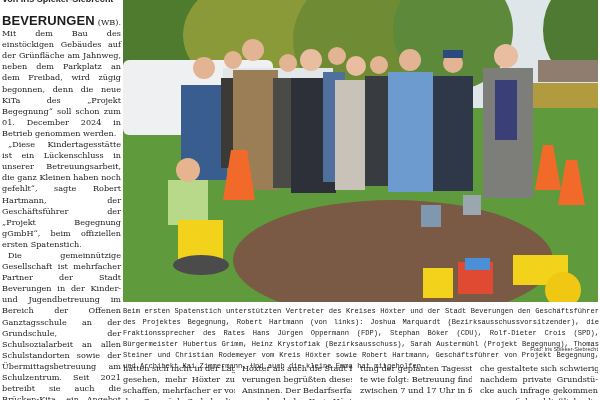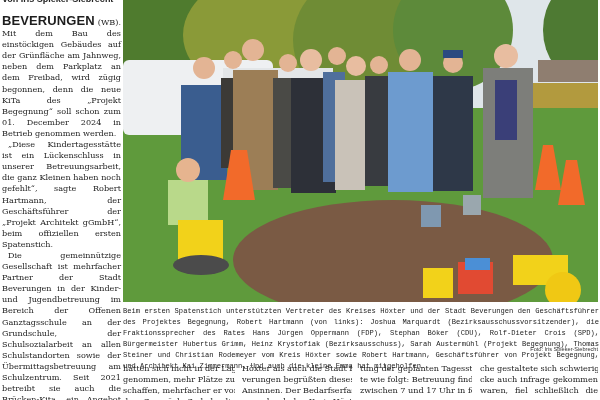--- a/index.html
+++ b/index.html
@@ -22,21 +22,21 @@
   .col { position:absolute; top:363px; font-size:8.1px; line-height:11.1px; text-align:justify; text-align-last:justify; overflow:hidden; height:40px; }
   .col span { display:block; white-space:nowrap; text-align:justify; text-align-last:justify; }
 </style>
 </head>
 <body>
 
 <div class="byline">Von Iris Spieker-Siebrecht</div>
 
 <div class="leftcol">
   <p><span class="dateline">BEVERUNGEN</span><span> (WB). Mit dem Bau des einstöckigen Gebäudes auf der Grünfläche am Jahnweg, neben dem Parkplatz an dem Freibad, wird zügig begonnen, denn die neue KiTa des „Projekt Begegnung“ soll schon zum 01. December 2024 in Betrieb genommen werden.</span></p>
-  <p class="ind">„Diese Kindertagesstätte ist ein Lückenschluss in unserer Betreuungsarbeit, die ganz Kleinen haben noch gefehlt“, sagte Robert Hartmann, der Geschäftsführer der „Projekt Architekt gGmbH“, beim offiziellen ersten Spatenstich.</p>
+  <p class="ind">„Diese Kindertagesstätte ist ein Lückenschluss in unserer Betreuungsarbeit, die ganz Kleinen haben noch gefehlt“, sagte Robert Hartmann, der Geschäftsführer der „Projekt Begegnung gGmbH“, beim offiziellen ersten Spatenstich.</p>
   <p class="ind">Die gemeinnützige Gesellschaft ist mehrfacher Partner der Stadt Beverungen in der Kinder- und Jugendbetreuung im Bereich der Offenen Ganztagsschule an der Grundschule, der Schulsozialarbeit an allen Schulstandorten sowie der Übermittagsbetreuung am Schulzentrum. Seit 2021 betreibt sie auch die Brücken-Kita, ein Angebot für Flüchtlingskinder.</p>
 
 </div>
 
 <div class="photo" title="Groundbreaking ceremony: group of people with spades at a mound of wood chips, a child on a toy excavator, traffic cones and toys on grass">
   <svg width="475" height="302" viewBox="0 0 475 302" xmlns="http://www.w3.org/2000/svg">
 
     <rect x="0" y="0" width="475" height="120" fill="#dfe6ea"></rect>
 
     <ellipse cx="40" cy="30" rx="70" ry="60" fill="#4f7b2e"></ellipse>
@@ -101,32 +101,33 @@
     <rect x="298" y="205" width="20" height="22" fill="#7f98b0"></rect>
     <rect x="340" y="195" width="18" height="20" fill="#9aa7ae"></rect>
   </svg>
 </div>
 
 <div class="caption">Beim ersten Spatenstich unterstützten Vertreter des Kreises Höxter und der Stadt Beverungen den Geschäftsführer des Projektes Begegnung, Robert Hartmann (von links): Joshua Marquardt (Bezirksausschussvorsitzender), die Fraktionssprecher des Rates Hans Jürgen Oppermann (FDP), Stephan Böker (CDU), Rolf-Dieter Crois (SPD), Bürgermeister Hubertus Grimm, Heinz Krystofiak (Bezirksausschuss), Sarah Austermühl (Projekt Begegnung), Thomas Steiner und Christian Rodemeyer vom Kreis Höxter sowie Robert Hartmann, Geschäftsführer von Projekt Begegnung, und Architekt Kai Zimmermann. Und auch die kleine Emma hat mitgeholfen.</div>
 <div class="credit">Foto: Iris Spieker-Siebrecht</div>
 
 <div class="col" style="left:123px;width:112px;">
   <span>hätten sich nicht in der Lage</span>
-  <span>genommen, mehr Plätze zu</span>
+  <span>gesehen, mehr Höxter zu</span>
   <span>schaffen, mehrfacher er von</span>
   <span>dem Gespräch. So habe die</span>
 </div>
 <div class="col" style="left:242px;width:110px;">
   <span>Höxter als auch die Stadt Be-</span>
   <span>verungen begrüßten dieses</span>
   <span>Ansinnen. Der Bedarfserfas-</span>
   <span>sung durch den Kreis Höxter</span>
 </div>
 <div class="col" style="left:360px;width:112px;">
   <span>tung der geplanten Tagesstät-</span>
   <span>te wie folgt: Betreuung findet</span>
   <span>zwischen 7 und 17 Uhr in fes-</span>
 </div>
 <div class="col" style="left:480px;width:118px;">
   <span>che gestaltete sich schwierig,</span>
+  <span>nachdem private Grundstü-</span>
   <span>cke auch infrage gekommen</span>
   <span>waren, fiel schließlich die</span>
 </div>
 
 </body></html>

